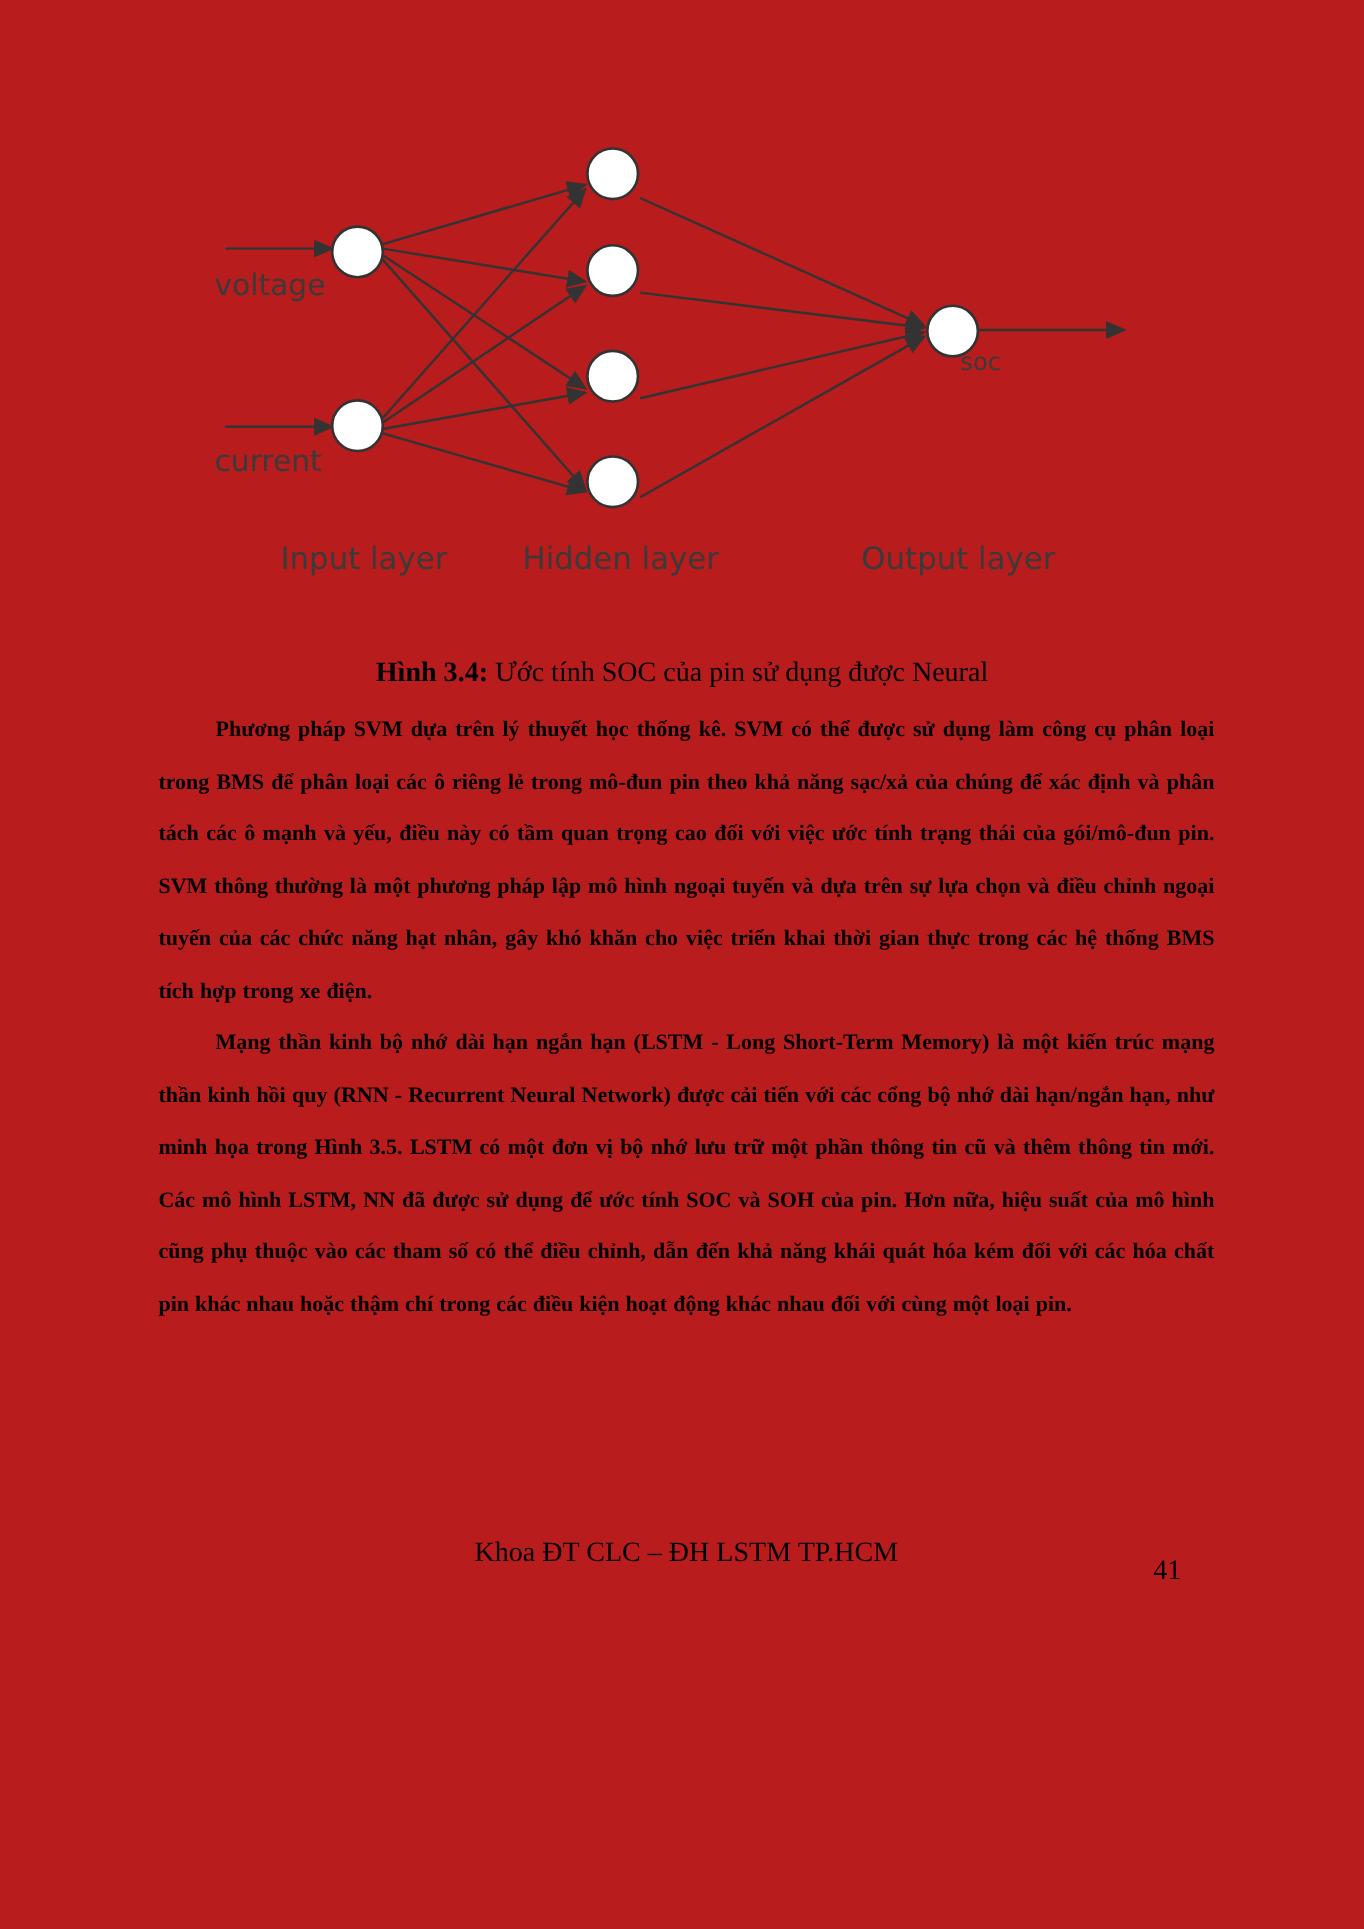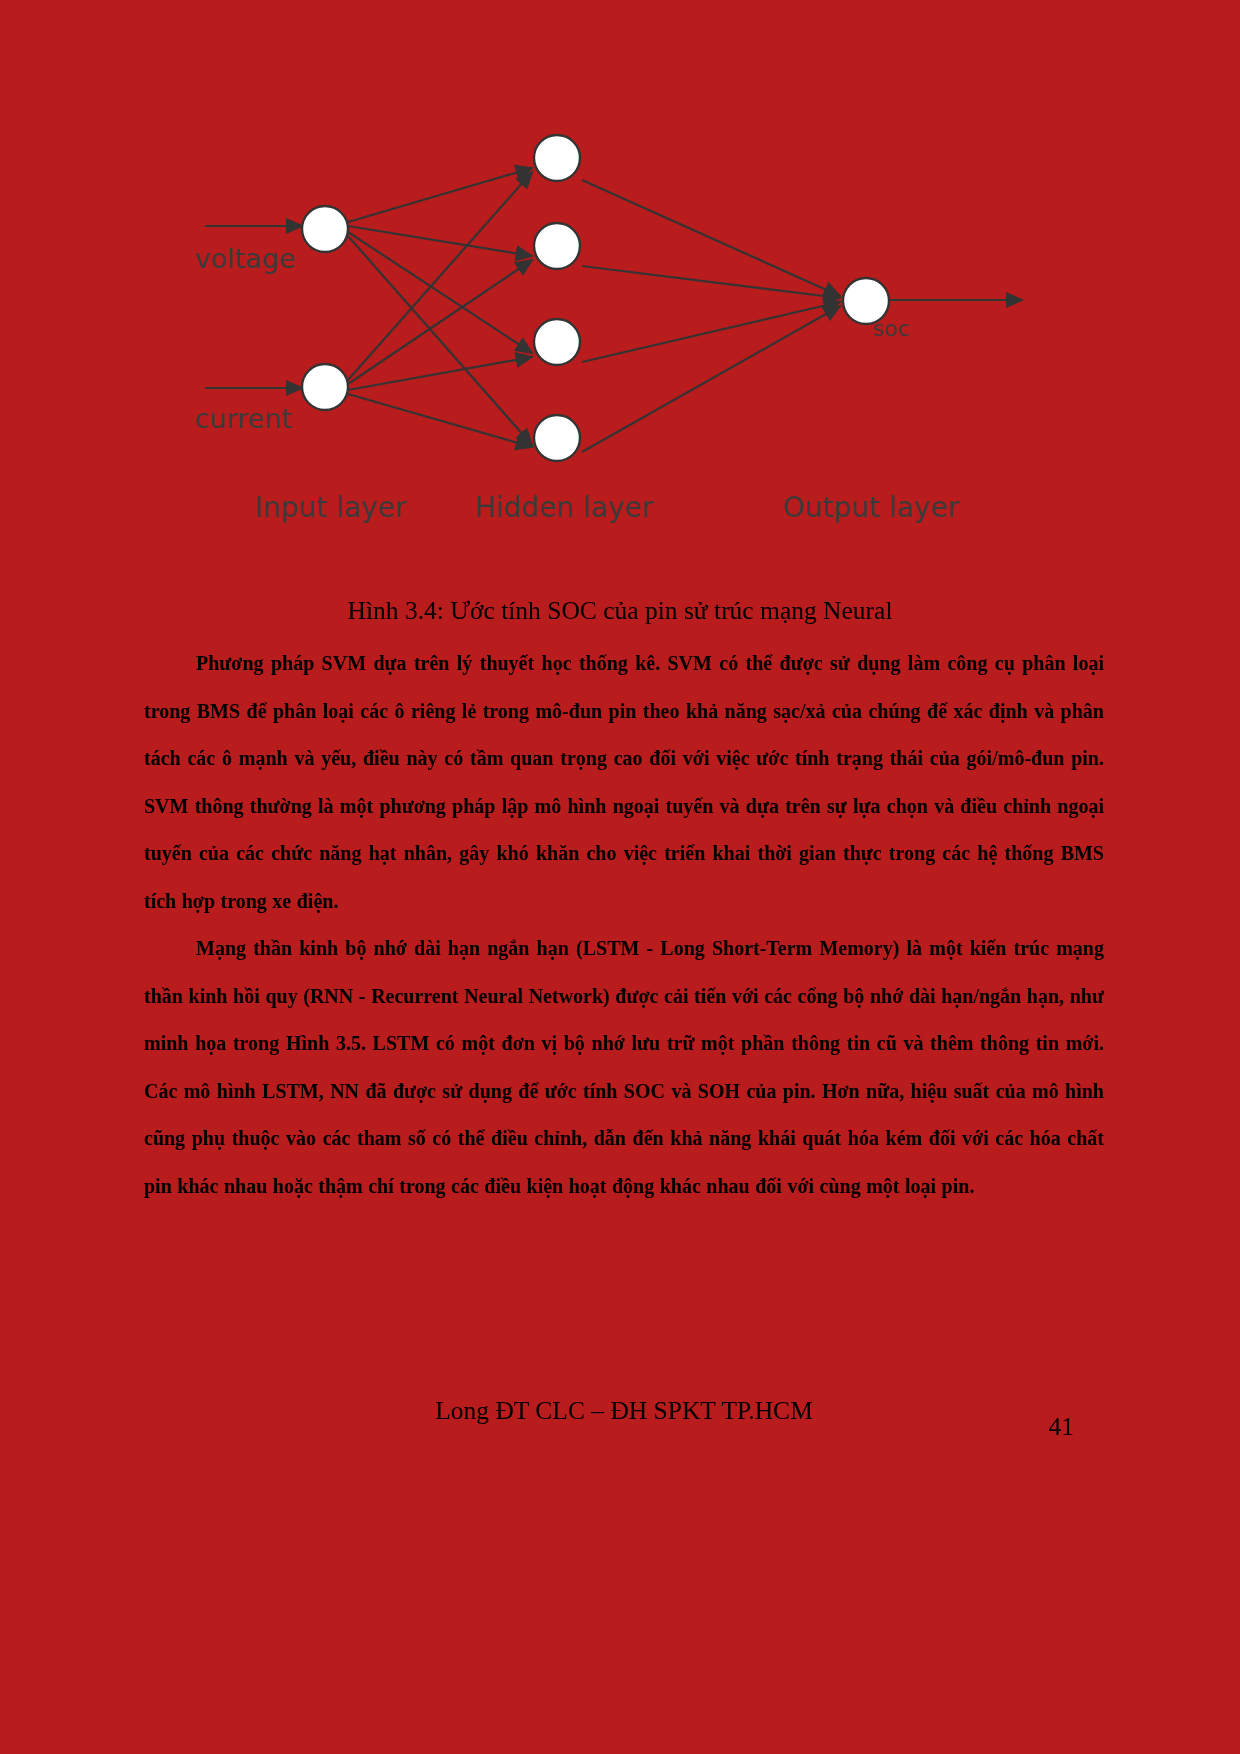--- a/index.html
+++ b/index.html
@@ -50,21 +50,21 @@
   
   .caption {
     position: absolute;
     left: 120px;
     top: 596px;
     width: 1000px;
     text-align: center;
     font-size: 25.5px;
     line-height: 1.2;
   }
-  .caption b { font-weight: normal; }
+  .caption b { font-weight: bold; }
 
   
   .body {
     position: absolute;
     left: 144px;
     top: 640px;
     width: 960px;
   }
   .para {
     font-size: 20px;
@@ -151,26 +151,26 @@
       <text class="fig-txt" x="45" y="318">current</text>
       <text class="fig-txt-sm" x="723" y="226">soc</text>
 
       <text class="fig-layer" x="105" y="407">Input layer</text>
       <text class="fig-layer" x="325" y="407">Hidden layer</text>
       <text class="fig-layer" x="633" y="407">Output layer</text>
     </svg>
   </div>
 
   <div class="caption">
-    <b>Hình 3.4:</b><span> Ước tính SOC của pin sử trúc mạng Neural</span>
+    <b>Hình 3.4:</b><span> Ước tính SOC của pin sử dụng được Neural</span>
   </div>
 
   <div class="body">
     <p class="para">Phương pháp SVM dựa trên lý thuyết học thống kê. SVM có thể được sử dụng làm công cụ phân loại trong BMS để phân loại các ô riêng lẻ trong mô-đun pin theo khả năng sạc/xả của chúng để xác định và phân tách các ô mạnh và yếu, điều này có tầm quan trọng cao đối với việc ước tính trạng thái của gói/mô-đun pin. SVM thông thường là một phương pháp lập mô hình ngoại tuyến và dựa trên sự lựa chọn và điều chỉnh ngoại tuyến của các chức năng hạt nhân, gây khó khăn cho việc triển khai thời gian thực trong các hệ thống BMS tích hợp trong xe điện.</p>
     <p class="para">Mạng thần kinh bộ nhớ dài hạn ngắn hạn (LSTM - Long Short-Term Memory) là một kiến trúc mạng thần kinh hồi quy (RNN - Recurrent Neural Network) được cải tiến với các cổng bộ nhớ dài hạn/ngắn hạn, như minh họa trong Hình 3.5. LSTM có một đơn vị bộ nhớ lưu trữ một phần thông tin cũ và thêm thông tin mới. Các mô hình LSTM, NN đã được sử dụng để ước tính SOC và SOH của pin. Hơn nữa, hiệu suất của mô hình cũng phụ thuộc vào các tham số có thể điều chỉnh, dẫn đến khả năng khái quát hóa kém đối với các hóa chất pin khác nhau hoặc thậm chí trong các điều kiện hoạt động khác nhau đối với cùng một loại pin.</p>
   </div>
 
   <div class="footer">
-    <span class="footer-center">Long ĐT CLC – ĐH SPKT TP.HCM</span>
+    <span class="footer-center">Khoa ĐT CLC – ĐH LSTM TP.HCM</span>
     <span class="footer-page">41</span>
   </div>
 
 </div>
 
 </body></html>

